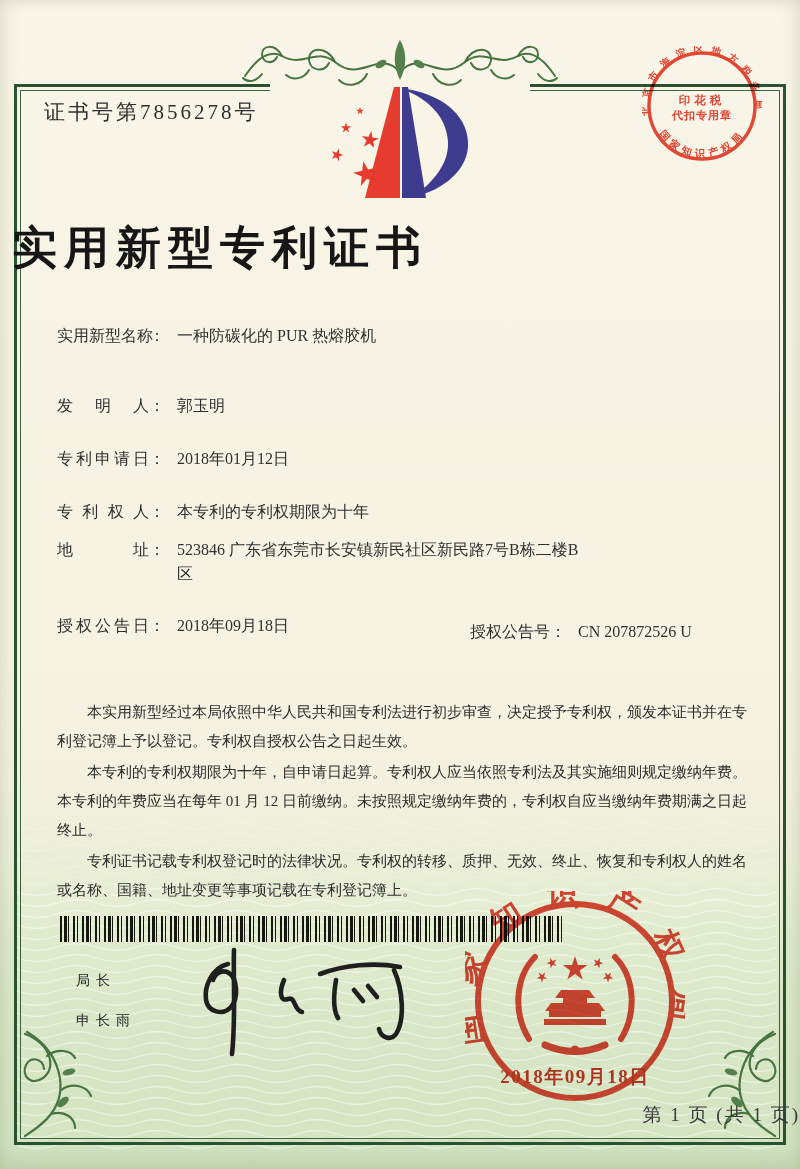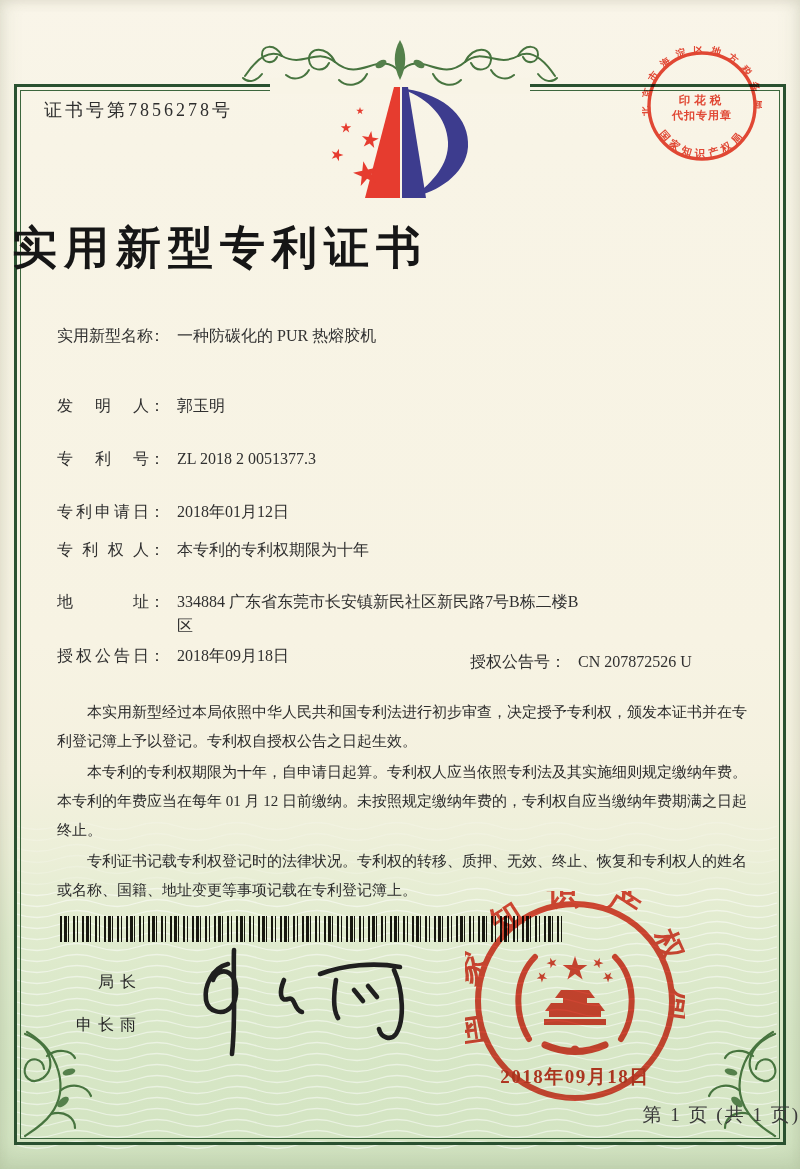--- a/index.html
+++ b/index.html
@@ -9,21 +9,21 @@
     background:linear-gradient(180deg,#f9f5e9 0%,#f8f4e6 12%,#f7f3e3 55%,#f4f1df 66%,#ecefd8 73%,#e0ebce 80%,#d8e7c7 88%,#d3e4c2 100%);
     box-shadow:inset 0 -10px 22px rgba(95,115,75,.18), inset 0 4px 10px rgba(120,110,80,.10);
   }
   svg{display:block}
   
   .frame{position:absolute;left:14px;right:14px;top:84px;bottom:24px;border:3px solid #2a5130;pointer-events:none;}
   .frame::before{content:"";position:absolute;inset:3px;border:1px solid #3c663d;}
   
   .waves{position:absolute;left:17px;top:822px;width:766px;height:330px;overflow:hidden;}
   
-  .cert-no{position:absolute;left:44px;top:98px;font-size:18px;letter-spacing:3px;color:#2e2e2e;}
+  .cert-no{position:absolute;left:44px;top:98px;font-size:21px;letter-spacing:3px;color:#2e2e2e;}
   .logo{position:absolute;left:320px;top:84px;width:162px;height:118px;}
   .tax-seal{position:absolute;left:642px;top:46px;width:120px;height:120px;opacity:.95;mix-blend-mode:multiply;}
   .title{position:absolute;left:0;top:206px;width:100%;margin:12px;text-align:left;
     font-size:45px;font-weight:600;letter-spacing:7px;color:#161616;}
   
   .fields{position:absolute;left:57px;top:324px;width:692px;font-size:16px;line-height:24px;}
   .frow{position:relative;margin-bottom:29px;white-space:nowrap;}
   .frow:nth-child(1){margin-bottom:46px;}
   .frow:nth-child(4){margin-bottom:14px;}
   .frow:nth-child(5){margin-bottom:28px;}
@@ -33,21 +33,21 @@
   .fcolon{display:inline-block;vertical-align:top;}
   .fvalue{display:inline-block;vertical-align:top;margin-left:8px;white-space:pre-line;max-width:575px;}
   .fpair2{position:absolute;left:413px;top:6px;}
   
   .paras{position:absolute;left:57px;top:698px;width:690px;font-size:15px;line-height:29px;text-align:justify;color:#2c2c2c;}
   .paras p{margin:0 0 2px 0;text-indent:2em;}
   
   .barcode{position:absolute;left:60px;top:916px;width:502px;height:26px;
     background:repeating-linear-gradient(90deg,#17170f 0 2px,transparent 2px 4px,#17170f 4px 7px,transparent 7px 8px,#17170f 8px 9px,transparent 9px 13px,#17170f 13px 15px,transparent 15px 17px,#17170f 17px 18px,transparent 18px 22px);}
   
-  .officer{position:absolute;left:76px;top:972px;font-size:16px;letter-spacing:6px;color:#262626;text-align:right;}
+  .officer{position:absolute;left:76px;top:972px;font-size:14px;letter-spacing:6px;color:#262626;}
   .officer div{margin-bottom:22px;}
   .signature{position:absolute;left:198px;top:944px;width:250px;height:120px;}
   .main-seal{position:absolute;left:465px;top:891px;width:220px;height:220px;mix-blend-mode:multiply;opacity:.96;}
   .footer{position:absolute;left:0;top:1102px;width:100%;text-align:right;font-size:19px;letter-spacing:2px;color:#3a3a3a;}
   .ornament{position:absolute;}
   .orn-top{left:233px;top:14px;width:334px;height:92px;}
   .orn-bl{left:17px;top:1028px;width:82px;height:112px;}
   .orn-br{left:701px;top:1028px;width:82px;height:112px;transform:scaleX(-1);}
 </style>
 </head>
@@ -185,34 +185,30 @@
   <div class="fields">
     <div class="frow">
       <span class="flabel">实用新型名称</span><span class="fcolon">：</span>
       <span class="fvalue">一种防碳化的 PUR 热熔胶机</span>
     </div>
     <div class="frow">
       <span class="flabel">发明人</span><span class="fcolon">：</span>
       <span class="fvalue">郭玉明</span>
     </div>
     <div class="frow">
-      <span class="flabel">专利号</span><span class="fcolon">：</span>
-      <span class="fvalue">ZL 2018 2 0051377.3</span>
-    </div>
-    <div class="frow">
       <span class="flabel">专利申请日</span><span class="fcolon">：</span>
       <span class="fvalue">2018年01月12日</span>
     </div>
     <div class="frow">
       <span class="flabel">专利权人</span><span class="fcolon">：</span>
       <span class="fvalue">本专利的专利权期限为十年</span>
     </div>
     <div class="frow">
       <span class="flabel">地址</span><span class="fcolon">：</span>
-      <span class="fvalue">334884 广东省东莞市长安镇新民社区新民路7号B栋二楼B
+      <span class="fvalue">523846 广东省东莞市长安镇新民社区新民路7号B栋二楼B
 区</span>
     </div>
     <div class="frow">
       <span class="flabel">授权公告日</span><span class="fcolon">：</span>
       <span class="fvalue">2018年09月18日</span>
       <span class="fpair2">
         <span class="flabel plain">授权公告号</span><span class="fcolon">：</span>
         <span class="fvalue">CN 207872526 U</span>
       </span>
     </div>

